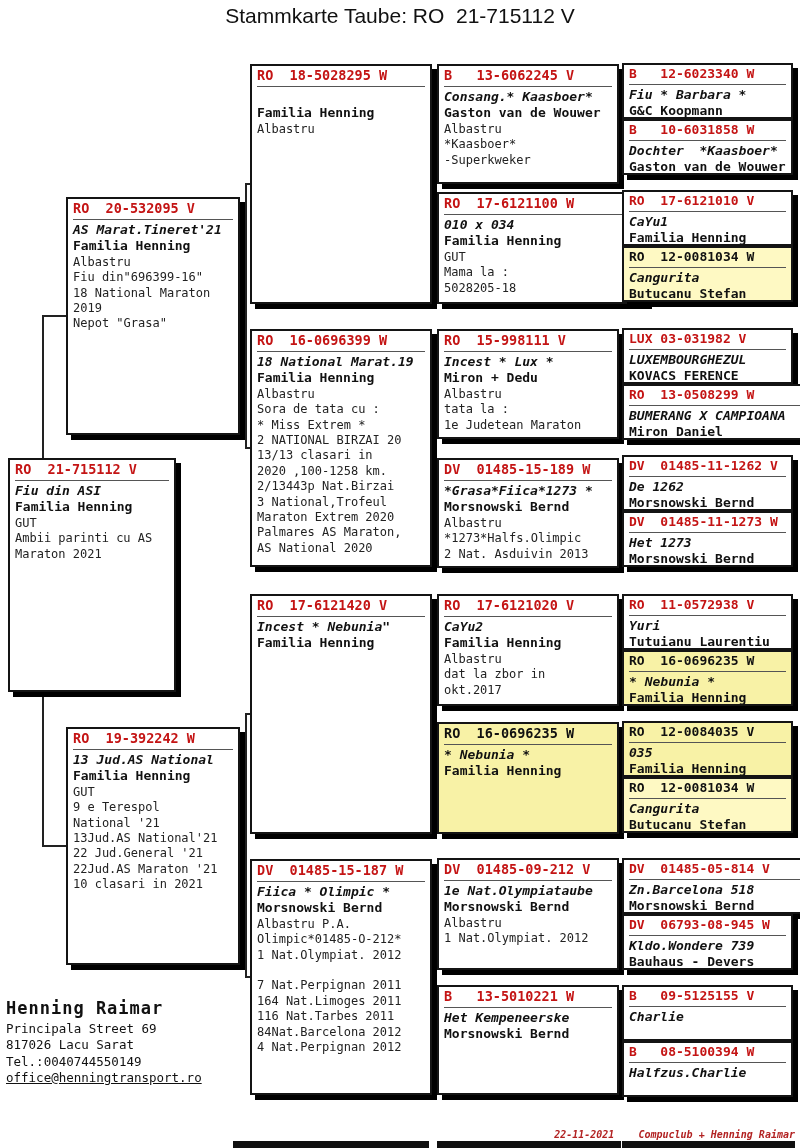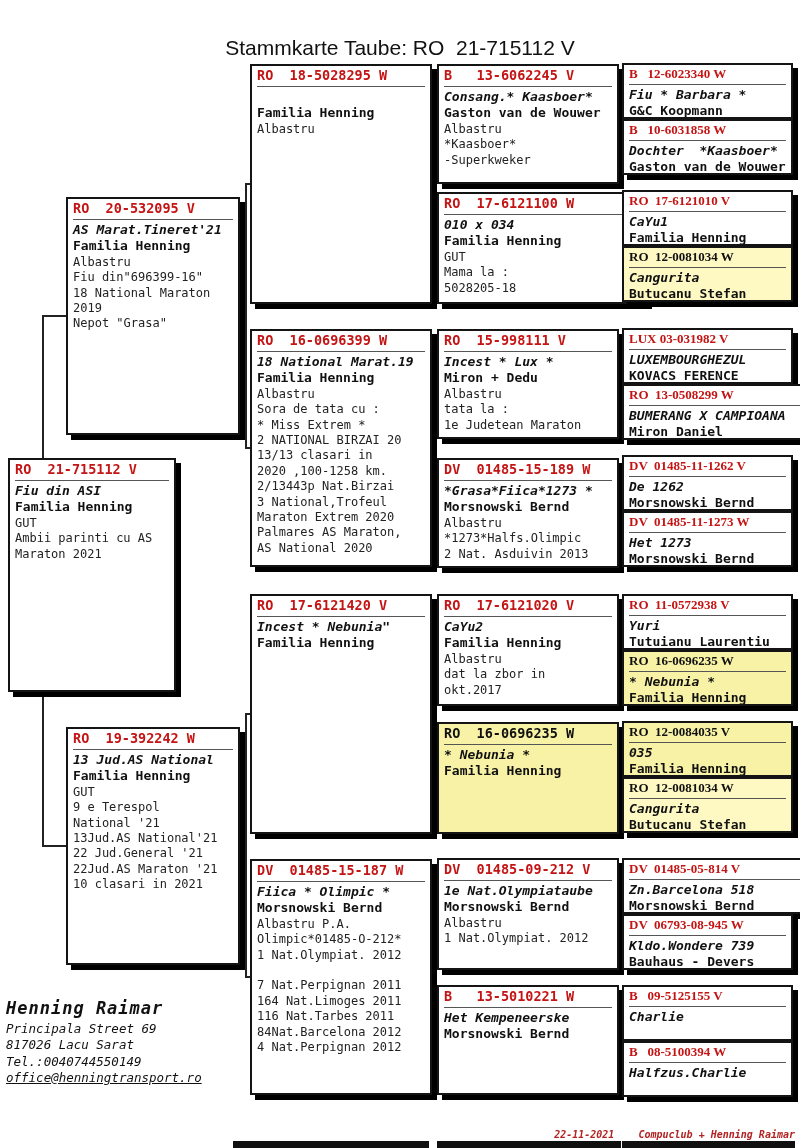--- a/index.html
+++ b/index.html
@@ -4,43 +4,42 @@
 <style>
   html,body{margin:0;padding:0;}
   body{
     width:800px;height:1148px;position:relative;background:#ffffff;
     font-family:"DejaVu Sans Mono",monospace;overflow:hidden;
   }
   .page-title{
     position:absolute;top:4px;left:0;width:100%;text-align:center;
     font-family:"Liberation Sans",sans-serif;font-size:21px;color:#111;
     white-space:pre;
-    margin-top:32px;
   }
   #connectors div{position:absolute;background:#222;}
   .pbox{
     position:absolute;background:#fff;border:2px solid #141414;
     box-shadow:5px 5px 0 #000;padding:1px 5px 2px 5px;z-index:1;
     box-sizing:border-box;overflow:hidden;
   }
   .pbox.yellow{background:#f8f2a6;}
   .pbox.pink{background:#fef9c3;}
   .ring{
     color:#c41414;font-weight:bold;font-size:13.5px;line-height:1.3;
     white-space:pre;border-bottom:1px solid #555;padding-bottom:1px;
   }
   .pbox.darkring .ring{color:#111;}
-  .small .ring{font-size:13px;font-family:Liberation Serif, serif;}
+  .small .ring{font-size:13px;}
   .pname{
     font-weight:bold;font-style:italic;font-size:13px;line-height:1.25;
     white-space:pre;min-height:16px;margin-top:2px;color:#111;
   }
   .owner{font-weight:bold;font-size:13px;line-height:1.25;white-space:pre;color:#111;}
   .pbody{font-size:12px;line-height:1.28;white-space:pre-line;color:#222;margin-top:1px;}
-  .contact{position:absolute;left:6px;top:998px;color:#111;font-style:italic;}
+  .contact{position:absolute;left:6px;top:998px;color:#111;}
   .contact-name{font-weight:bold;font-size:17px;letter-spacing:1px;white-space:pre;}
   .contact-lines{font-size:12.5px;line-height:1.3;white-space:pre-line;margin-top:3px;}
   .contact-email{font-size:12.5px;text-decoration:underline;white-space:pre;}
   .footer-credit{
     position:absolute;right:5px;top:1129px;color:#b22222;font-weight:bold;
     font-style:italic;font-size:10px;white-space:pre;
   }
   .strip{position:absolute;background:#101010;height:7px;top:1141px;}
 </style>
 </head>

